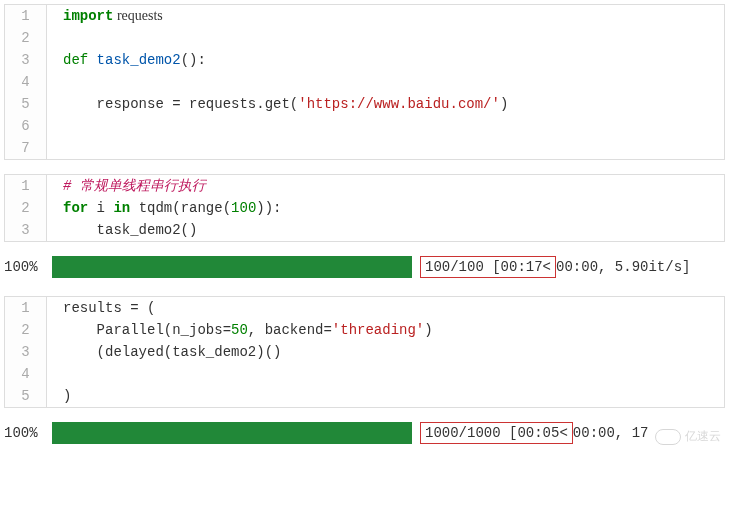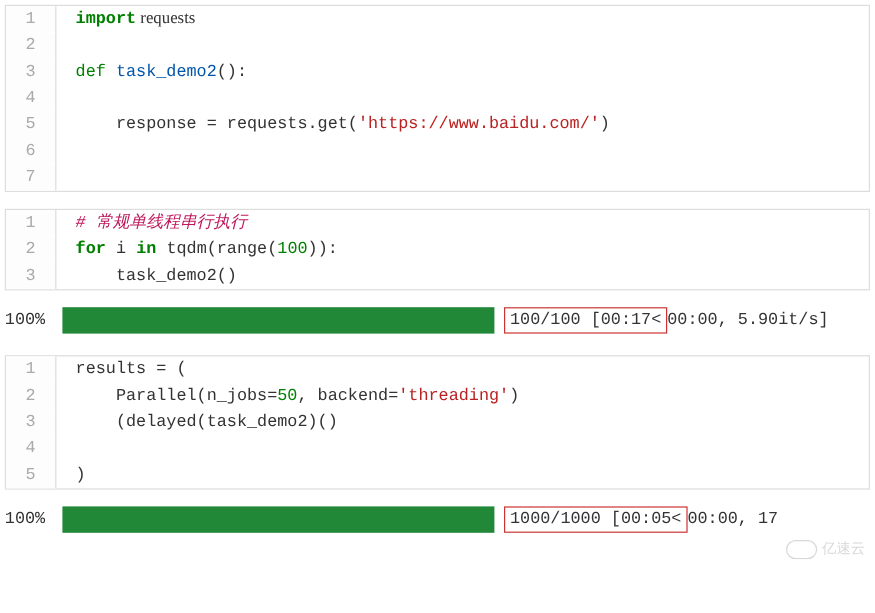--- a/index.html
+++ b/index.html
@@ -65,21 +65,21 @@
   white-space: nowrap;
 }
 .redbox {
   border: 1px solid #cc3333;
   padding: 2px 4px;
   display: inline-block;
 }
 .watermark {
   position: absolute;
   right: 8px;
-  bottom: 0;
+  bottom: 21px;
   opacity: 0.33;
   font-size: 12px;
   color: #888;
   display: flex;
   align-items: center;
   gap: 4px;
 }
 .watermark .cloud {
   width: 26px;
   height: 16px;

